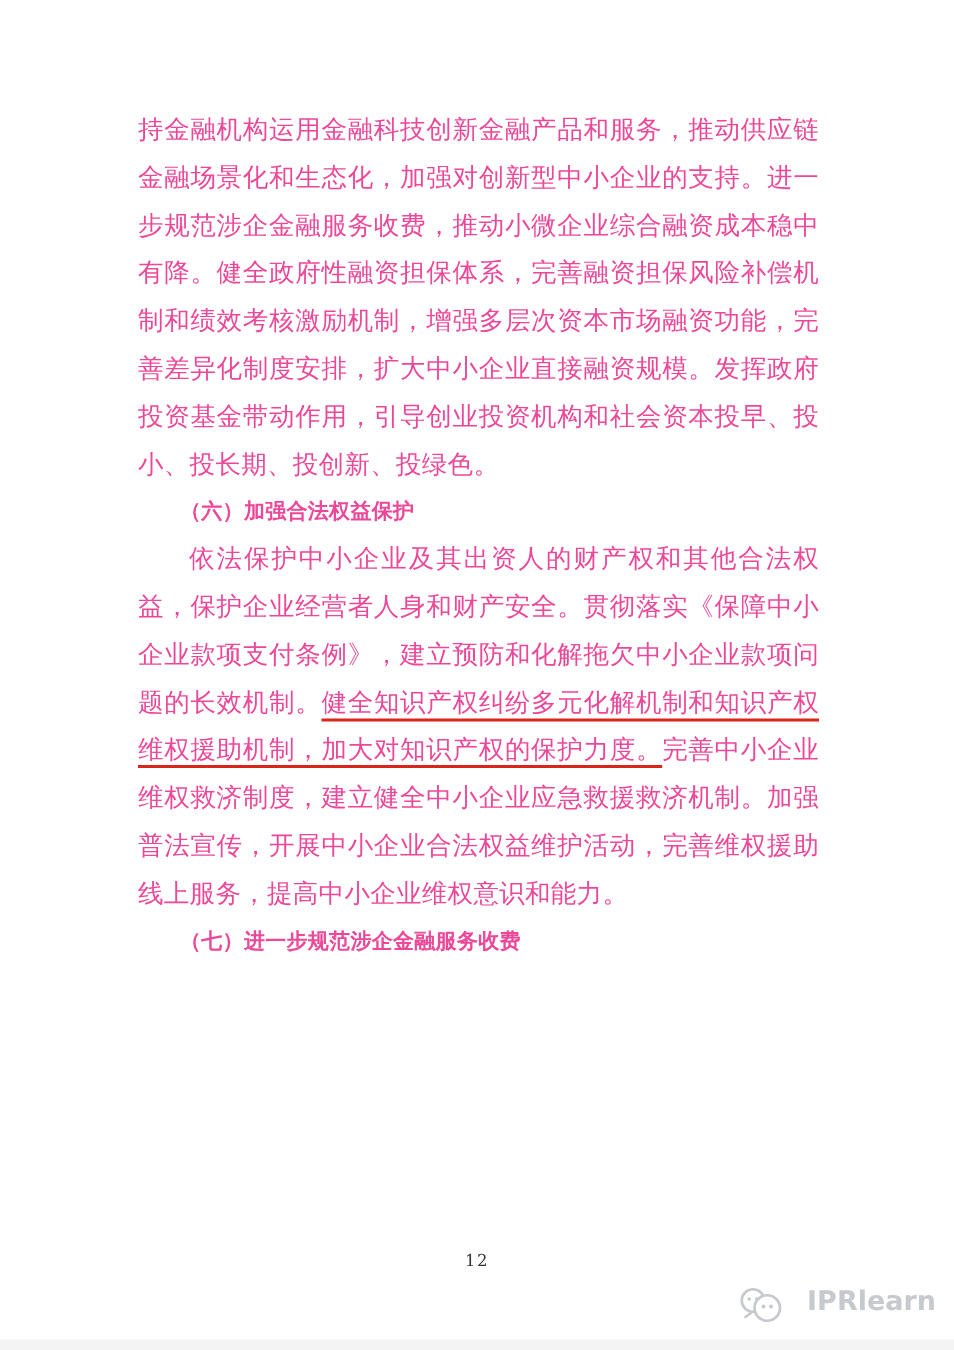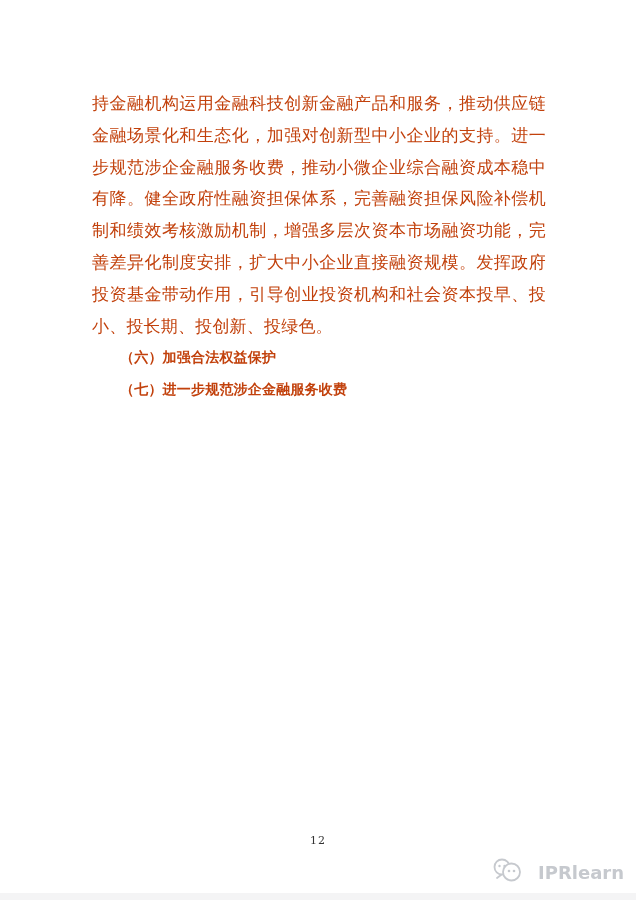--- a/index.html
+++ b/index.html
@@ -15,23 +15,23 @@
     font-family: "DejaVu Serif", serif;
   }
   .page {
     position: absolute;
     inset: 0;
     background: #ffffff;
   }
   .content {
     position: absolute;
     left: 92px;
-    top: 88px;
+    top: 72px;
     width: 454px;
-    color: #c2410c;
+    color: #ec4899;
     font-size: 17px;
     line-height: 31.8px;
     letter-spacing: 0.2px;
     text-align: justify;
     text-justify: inter-ideograph;
   }
   .para {
     margin: 0;
     text-indent: 2em;
   }
@@ -60,21 +60,21 @@
     text-align: center;
     font-size: 11px;
     color: #333333;
     letter-spacing: 1px;
   }
   .watermark {
     position: absolute;
     right: 12px;
     top: 857px;
     display: flex;
-    align-items: flex-end;
+    align-items: flex-start;
     gap: 16px;
     color: #c6c9ce;
     font-family: "DejaVu Sans", sans-serif;
     font-size: 18px;
     font-weight: bold;
     user-select: none;
   }
   .watermark svg {
     display: block;
   }
@@ -91,20 +91,21 @@
 <body>
 
 <div class="page">
 
   <div class="content">
 
     <p class="para no-indent">持金融机构运用金融科技创新金融产品和服务，推动供应链金融场景化和生态化，加强对创新型中小企业的支持。进一步规范涉企金融服务收费，推动小微企业综合融资成本稳中有降。健全政府性融资担保体系，完善融资担保风险补偿机制和绩效考核激励机制，增强多层次资本市场融资功能，完善差异化制度安排，扩大中小企业直接融资规模。发挥政府投资基金带动作用，引导创业投资机构和社会资本投早、投小、投长期、投创新、投绿色。</p>
 
     <p class="heading">（六）加强合法权益保护</p>
 
+    <p class="para"><span>依法保护中小企业及其出资人的财产权和其他合法权益，保护企业经营者人身和财产安全。贯彻落实《保障中小企业款项支付条例》，建立预防和化解拖欠中小企业款项问题的长效机制。</span><span class="red-underline">健全知识产权纠纷多元化解机制和知识产权维权援助机制，加大对知识产权的保护力度。</span><span>完善中小企业维权救济制度，建立健全中小企业应急救援救济机制。加强普法宣传，开展中小企业合法权益维护活动，完善维权援助线上服务，提高中小企业维权意识和能力。</span></p>
 
     <p class="heading">（七）进一步规范涉企金融服务收费</p>
 
 
   </div>
 
   <div class="page-number">12</div>
 
   <div class="watermark">
     <span>

